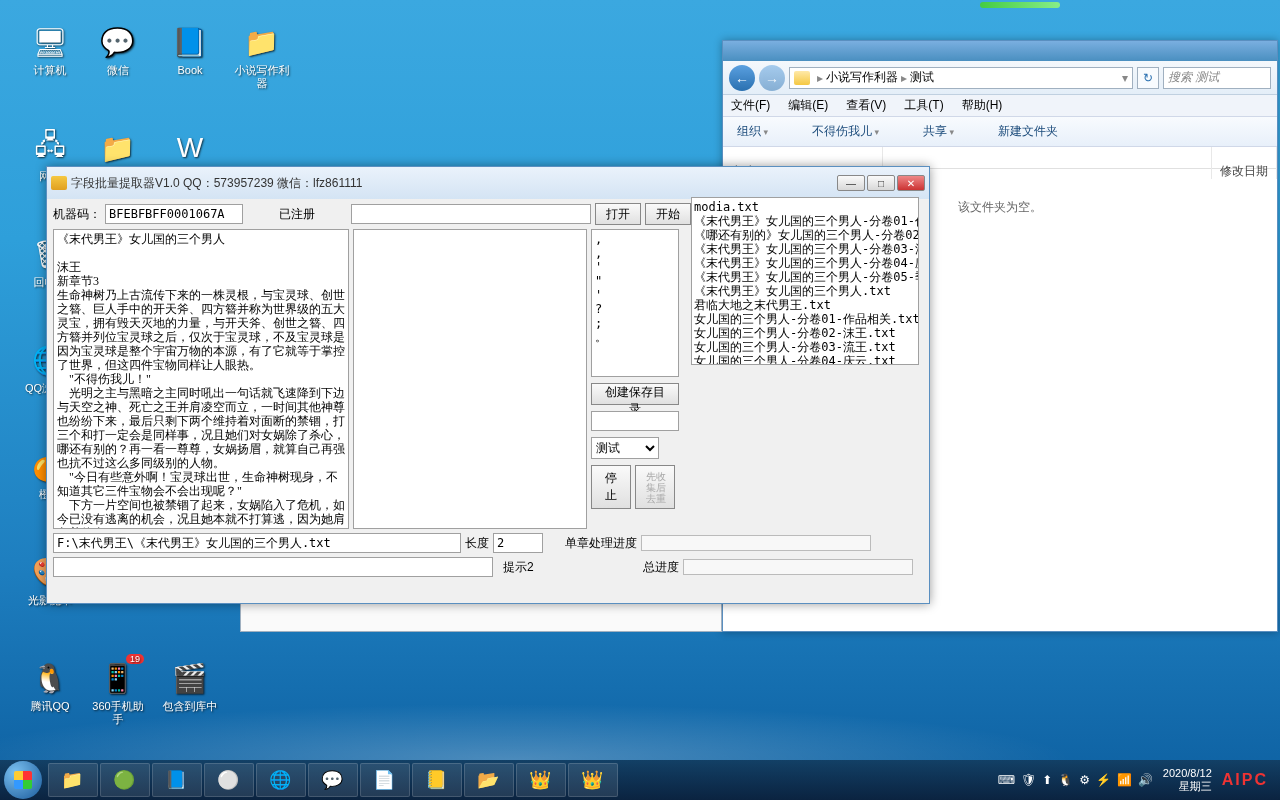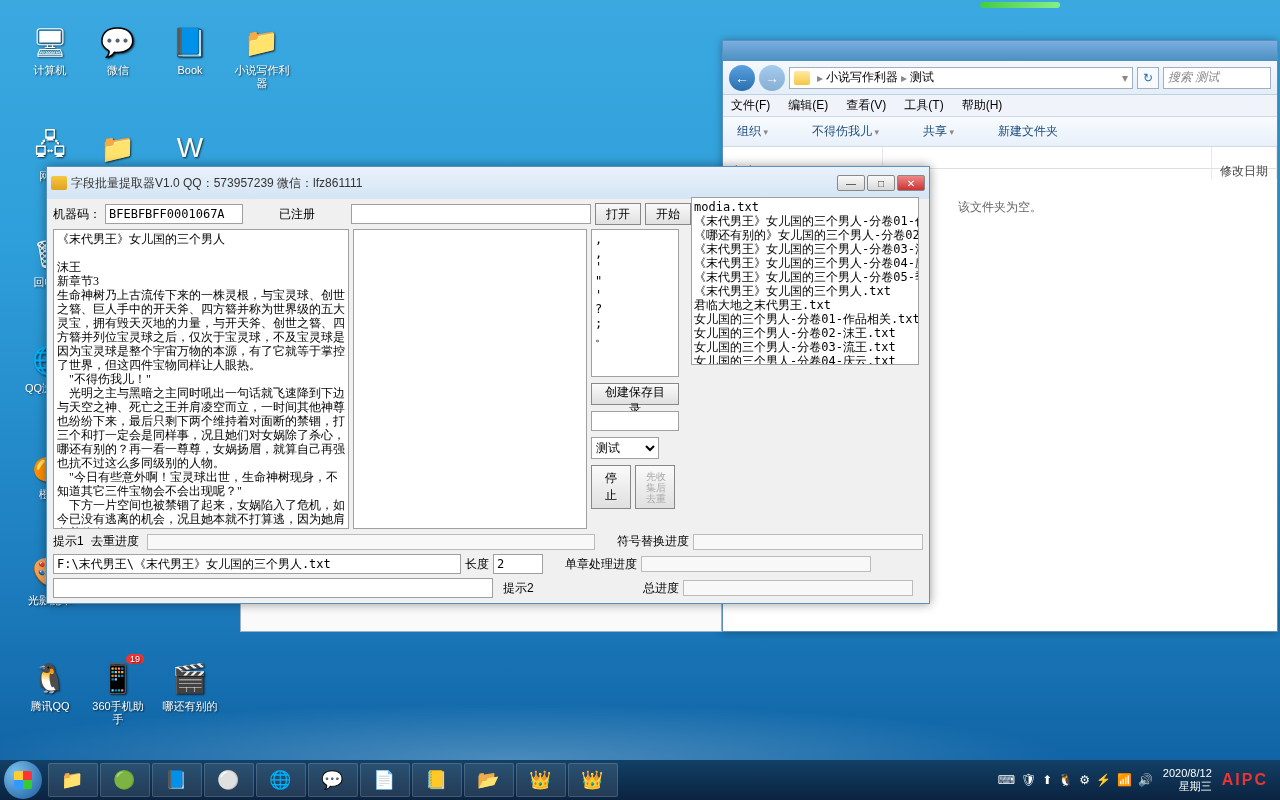--- a/index.html
+++ b/index.html
@@ -124,21 +124,21 @@
         <div class="ico">🐧</div>
         <div class="label">腾讯QQ</div>
       </div>
       <div class="desktop-icon" style="left: 88px; top: 658px;">
         <div class="ico">📱</div>
         <div class="label">360手机助手</div>
         <div class="badge">19</div>
       </div>
       <div class="desktop-icon" style="left: 160px; top: 658px;">
         <div class="ico">🎬</div>
-        <div class="label">哪还有别的</div>
+        <div class="label">包含到库中</div>
       </div>
     </div>
 </div>
 
 <div class="explorer">
   <div class="explorer-title"></div>
   <div class="explorer-nav">
     <div class="nav-btn">←</div>
     <div class="nav-btn fwd">→</div>
     <div class="addr-bar">
@@ -242,27 +242,20 @@
         <div style="display:flex;gap:4px">
           <button class="btn" style="width:40px;height:44px">停止</button>
           <button class="btn" disabled="" style="width:40px;height:44px;font-size:10px;line-height:11px;white-space:pre">先收
 集后
 去重</button>
         </div>
       </div>
     </div>
 
     <div class="row">
-      <span class="lbl" style="width:34px">提示1</span>
-      <span class="lbl" style="width:52px">去重进度</span>
-      <div style="flex:1;height:16px;border:1px solid #bbb;background:#f8f8f8"></div>
-      <span class="lbl" style="width:80px;text-align:right;margin-left:10px">符号替换进度</span>
-      <div style="width:230px;height:16px;border:1px solid #bbb;background:#f8f8f8"></div>
-    </div>
-    <div class="row">
       <input class="txtin" style="width: 408px;" value="F:\末代男王\《末代男王》女儿国的三个男人.txt">
       <span class="lbl" style="margin-left:0">长度</span>
       <input class="txtin" style="width: 50px;" value="2">
       <span class="lbl" style="width:80px;text-align:right;margin-left:10px">单章处理进度</span>
       <div style="width:230px;height:16px;border:1px solid #bbb;background:#f8f8f8"></div>
     </div>
     <div class="row">
       <input class="txtin" style="width: 440px;">
       <span class="lbl" style="margin-left:6px;width:56px">提示2</span>
       <span class="lbl" style="width:80px;text-align:right;margin-left:36px">总进度</span>

